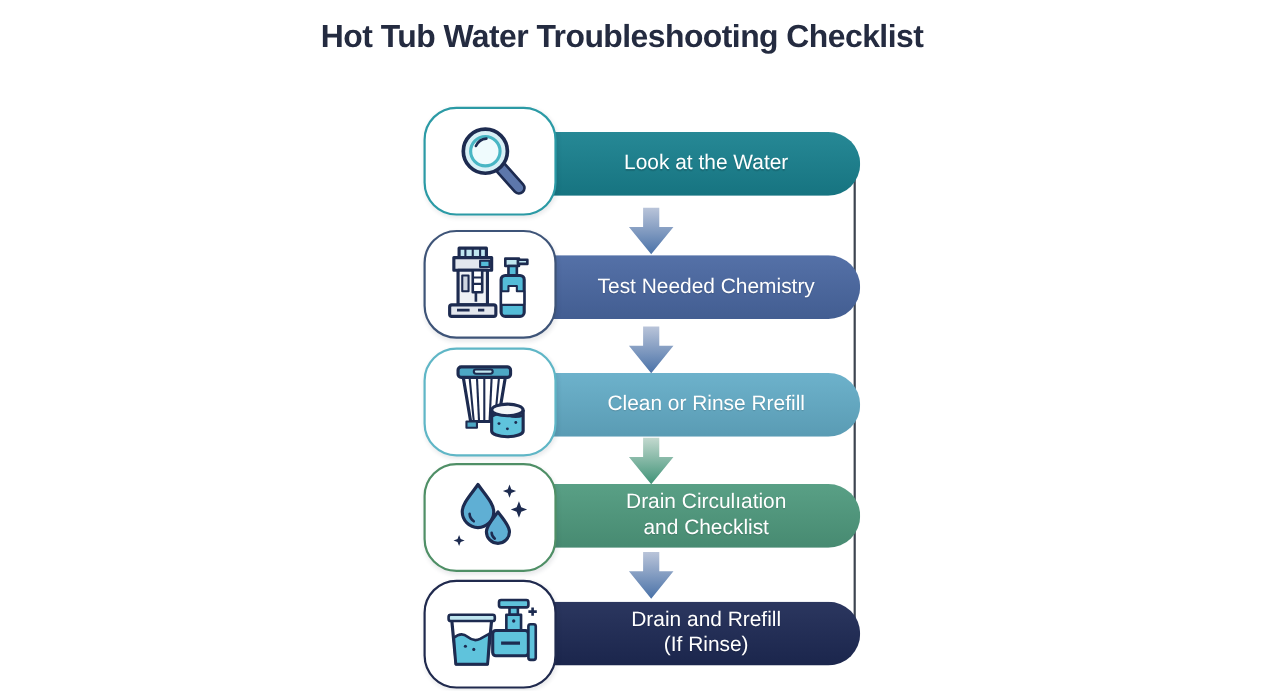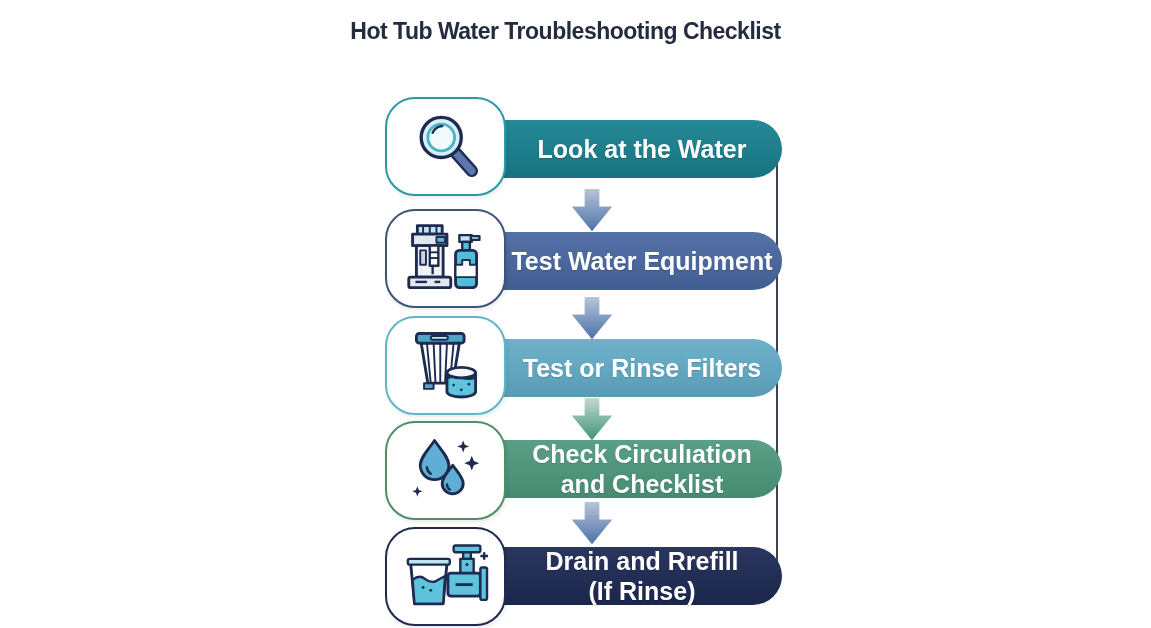--- a/index.html
+++ b/index.html
@@ -12,40 +12,40 @@
     position:relative;
     width:1151px;height:628px;
     margin:0 auto;
     background:var(--background,#fff);
     overflow:hidden;
   }
   .title{
     position:absolute;
     top:18px;left:0;right:20px;
     text-align:center;
-    font-size:23px;
+    font-size:29px;
     font-weight:700;
     letter-spacing:-0.5px;
     color:var(--title,#242B40);
     margin:0;
   }
   .pill{
     position:absolute;
     left:462px;
     width:280px;height:58px;
     border-radius:29px;
     display:flex;flex-direction:column;
     align-items:center;justify-content:center;
     padding-left:40px;box-sizing:content-box;
     background-image:linear-gradient(180deg, rgba(255,255,255,0.06), rgba(0,0,0,0.10));
   }
   .pill .line{
     color:#fff;
-    font-size:25px;
-    font-weight:700;
+    font-size:19px;
+    font-weight:400;
     line-height:1.2;
     white-space:nowrap;
     text-shadow:0 1px 1px rgba(0,0,0,0.15);
   }
   .pill .line:empty{display:none;}
   .icon-card{
     position:absolute;
     left:385px;
     width:117px;height:95px;
     background:#fff;
@@ -117,21 +117,21 @@
       <circle cx="45" cy="34" r="21" fill="#d8f0f6" stroke="#1d2b50" stroke-width="3.5"></circle>
       <circle cx="45" cy="34" r="14" fill="#effbfd" stroke="#49b6c4" stroke-width="3"></circle>
       <path d="M36,29 a12,12 0 0 1 10,-7" stroke="#1d2b50" stroke-width="2.5" fill="none" stroke-linecap="round"></path>
     </svg>
   </div>
   <svg class="arrow arrow-1" viewBox="0 0 48 50">
     <polygon points="16,1 32,1 32,20 46,20 24,47 2,20 16,20" fill="url(#gradBlue)"></polygon>
   </svg>
 
   <div class="pill pill-2" style="background-color: rgb(74, 104, 162);">
-    <span class="line">Test Water Equipment</span>
+    <span class="line">Test Needed Chemistry</span>
 
   </div>
   <div class="icon-card card-2" style="border-color: rgb(62, 84, 120);">
     <svg viewBox="0 0 100 88">
       <g stroke="#1d2b50" stroke-width="3" stroke-linejoin="round">
         <rect x="20" y="9" width="26" height="9" fill="#bfe6f0"></rect>
         <line x1="26" y1="9" x2="26" y2="18" stroke-width="2"></line>
         <line x1="33" y1="9" x2="33" y2="18" stroke-width="2"></line>
         <line x1="40" y1="9" x2="40" y2="18" stroke-width="2"></line>
         <rect x="15" y="18" width="36" height="12" fill="#e3e7ee"></rect>
@@ -151,21 +151,21 @@
         <rect x="60" y="35" width="22" height="39" rx="4" fill="#54bcd8"></rect>
         <path d="M60,50 h7 v-5 h8 v5 h7 v13 h-22 z" fill="#ffffff" stroke-width="2"></path>
       </g>
     </svg>
   </div>
   <svg class="arrow arrow-2" viewBox="0 0 48 50">
     <polygon points="16,1 32,1 32,20 46,20 24,47 2,20 16,20" fill="url(#gradBlue)"></polygon>
   </svg>
 
   <div class="pill pill-3" style="background-color: rgb(100, 173, 200);">
-    <span class="line">Test or Rinse Filters</span>
+    <span class="line">Clean or Rinse Rrefill</span>
 
   </div>
   <div class="icon-card card-3" style="border-color: rgb(95, 182, 198);">
     <svg viewBox="0 0 100 88">
       <g stroke="#1d2b50" stroke-width="3" stroke-linejoin="round">
         <path d="M24,20 h40 l-7,42 h-26 z" fill="#ffffff"></path>
         <line x1="30" y1="20" x2="34" y2="62" stroke-width="2"></line>
         <line x1="37" y1="20" x2="39" y2="62" stroke-width="2"></line>
         <line x1="44" y1="20" x2="44" y2="62" stroke-width="2"></line>
         <line x1="51" y1="20" x2="49" y2="62" stroke-width="2"></line>
@@ -180,21 +180,21 @@
         <circle cx="66" cy="69" r="1.4" fill="#1d2b50" stroke="none"></circle>
         <circle cx="74" cy="63" r="1.4" fill="#1d2b50" stroke="none"></circle>
       </g>
     </svg>
   </div>
   <svg class="arrow arrow-3" viewBox="0 0 48 50">
     <polygon points="16,1 32,1 32,20 46,20 24,47 2,20 16,20" fill="url(#gradGreen)"></polygon>
   </svg>
 
   <div class="pill pill-4" style="background-color: rgb(79, 154, 126);">
-    <span class="line">Check Circulıation</span>
+    <span class="line">Drain Circulıation</span>
     <span class="line">and Checklist</span>
   </div>
   <div class="icon-card card-4" style="border-color: rgb(79, 143, 102);">
     <svg viewBox="0 0 100 88">
       <g>
         <path d="M38,12 C45,22 53,30 53,38 A15,15 0 1 1 23,38 C23,30 31,22 38,12 Z" fill="#5fafd4" stroke="#1d2b50" stroke-width="3" stroke-linejoin="round"></path>
         <path d="M30,40 a9,9 0 0 0 4,7" stroke="#1d2b50" stroke-width="2.5" fill="none" stroke-linecap="round"></path>
         <path d="M57,38 C62,45 68,51 68,57 A11,11 0 1 1 46,57 C46,51 52,45 57,38 Z" fill="#5fafd4" stroke="#1d2b50" stroke-width="3" stroke-linejoin="round"></path>
         <path d="M51,58 a7,7 0 0 0 3,5.5" stroke="#1d2b50" stroke-width="2.5" fill="none" stroke-linecap="round"></path>
         <path d="M68,12 l1.7,4.6 4.6,1.7 -4.6,1.7 -1.7,4.6 -1.7,-4.6 -4.6,-1.7 4.6,-1.7 Z" fill="#1d2b50"></path>

